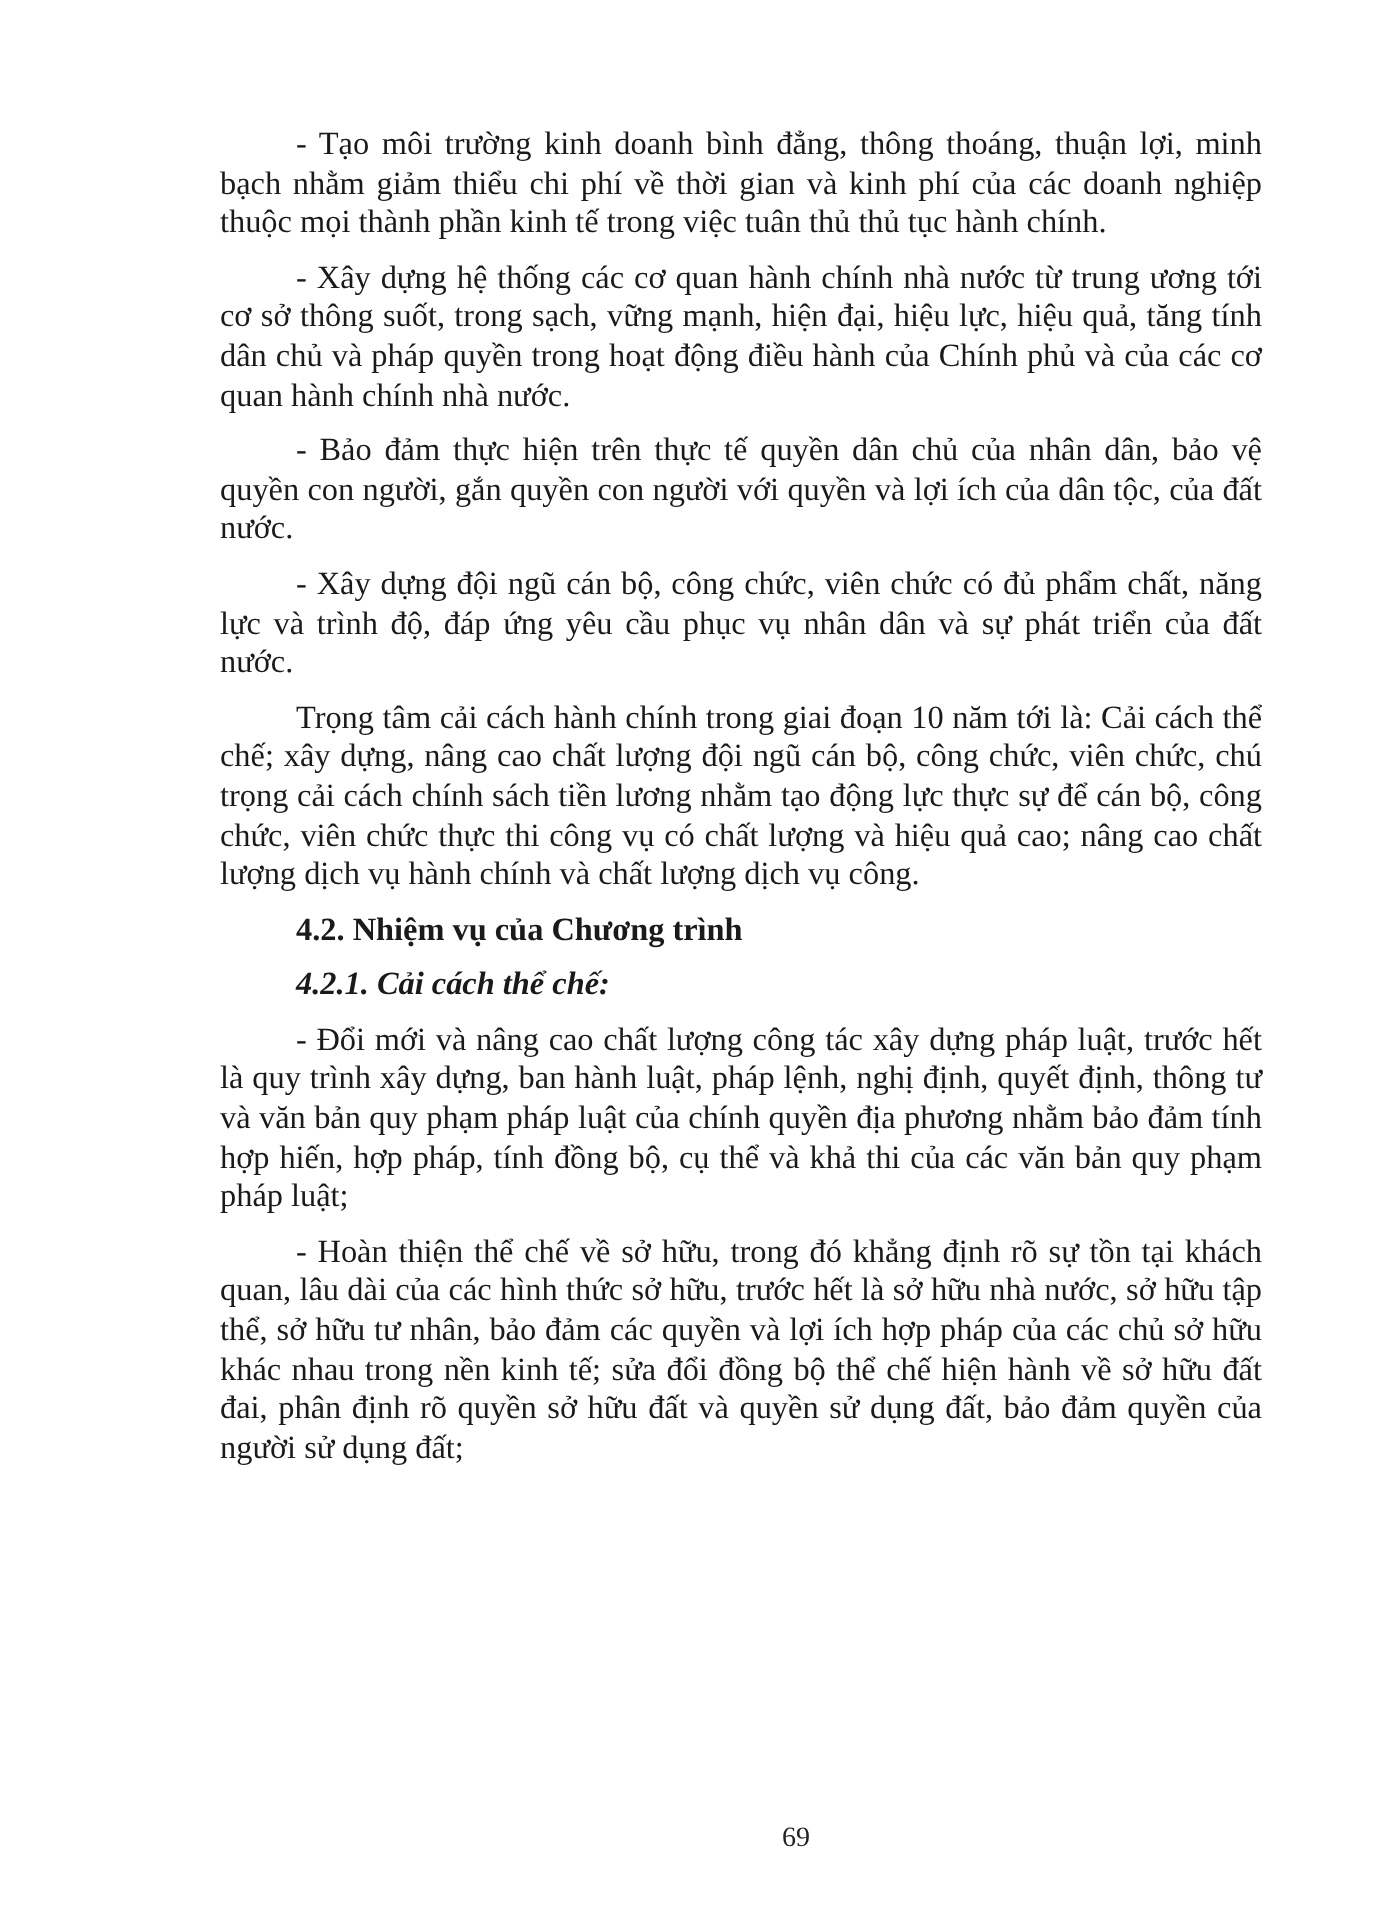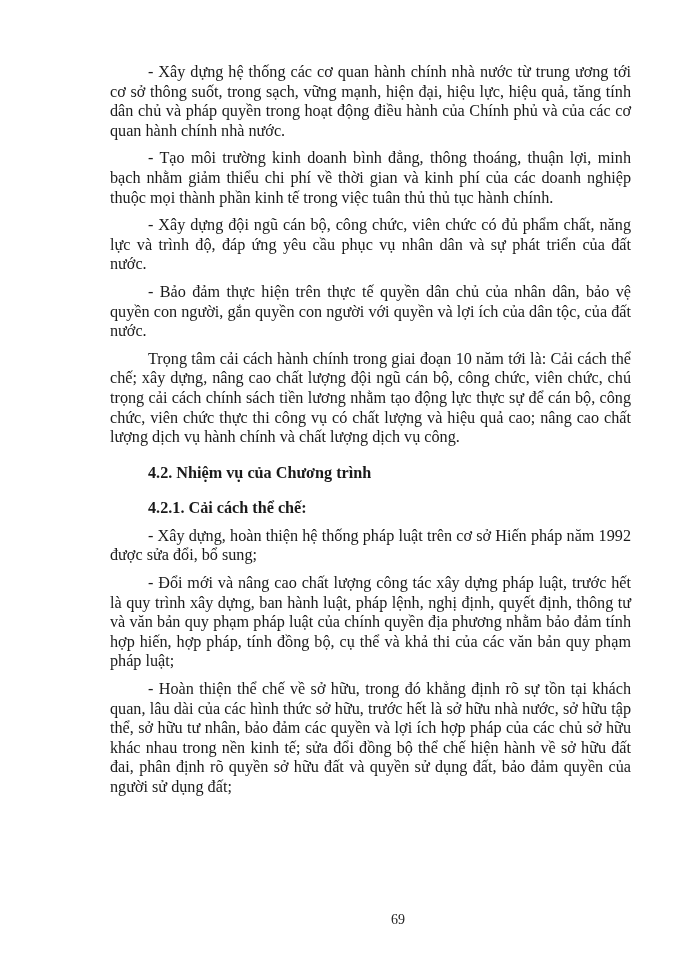--- a/index.html
+++ b/index.html
@@ -25,49 +25,49 @@
       margin: 0 0 8px 0;
       font-size: 16.2px;
       line-height: 19.6px;
       text-align: justify;
       text-indent: 38px;
     }
     .para.last-line-justify {
       text-align-last: justify;
     }
     .heading {
-      margin: 16px 0 8px 0;
+      margin: 0 0 8px 0;
       font-size: 16.2px;
       line-height: 19.6px;
       text-indent: 38px;
       font-weight: bold;
     }
     .heading.italic {
+      font-style: italic;
     }
     .page-number {
       position: absolute;
       left: 0;
       width: 700px;
       top: 912px;
       text-align: center;
       font-size: 14px;
       font-family: "Liberation Serif", serif;
       color: #222;
       padding-left: 48px;
     }
   </style>
 </head>
 <body>
 
 <div class="page">
+  <p class="para">- Tạo môi trường kinh doanh bình đẳng, thông thoáng, thuận lợi, minh bạch nhằm giảm thiểu chi phí về thời gian và kinh phí của các doanh nghiệp thuộc mọi thành phần kinh tế trong việc tuân thủ thủ tục hành chính.</p>
   <p class="para">- Xây dựng hệ thống các cơ quan hành chính nhà nước từ trung ương tới cơ sở thông suốt, trong sạch, vững mạnh, hiện đại, hiệu lực, hiệu quả, tăng tính dân chủ và pháp quyền trong hoạt động điều hành của Chính phủ và của các cơ quan hành chính nhà nước.</p>
-  <p class="para">- Tạo môi trường kinh doanh bình đẳng, thông thoáng, thuận lợi, minh bạch nhằm giảm thiểu chi phí về thời gian và kinh phí của các doanh nghiệp thuộc mọi thành phần kinh tế trong việc tuân thủ thủ tục hành chính.</p>
+  <p class="para">- Bảo đảm thực hiện trên thực tế quyền dân chủ của nhân dân, bảo vệ quyền con người, gắn quyền con người với quyền và lợi ích của dân tộc, của đất nước.</p>
   <p class="para">- Xây dựng đội ngũ cán bộ, công chức, viên chức có đủ phẩm chất, năng lực và trình độ, đáp ứng yêu cầu phục vụ nhân dân và sự phát triển của đất nước.</p>
-  <p class="para">- Bảo đảm thực hiện trên thực tế quyền dân chủ của nhân dân, bảo vệ quyền con người, gắn quyền con người với quyền và lợi ích của dân tộc, của đất nước.</p>
   <p class="para">Trọng tâm cải cách hành chính trong giai đoạn 10 năm tới là: Cải cách thể chế; xây dựng, nâng cao chất lượng đội ngũ cán bộ, công chức, viên chức, chú trọng cải cách chính sách tiền lương nhằm tạo động lực thực sự để cán bộ, công chức, viên chức thực thi công vụ có chất lượng và hiệu quả cao; nâng cao chất lượng dịch vụ hành chính và chất lượng dịch vụ công.</p>
   <p class="heading">4.2. Nhiệm vụ của Chương trình</p>
   <p class="heading italic">4.2.1. Cải cách thể chế:</p>
-  <p class="para">- Xây dựng, hoàn thiện hệ thống pháp luật trên cơ sở Hiến pháp năm 1992 được sửa đổi, bổ sung;</p>
   <p class="para">- Đổi mới và nâng cao chất lượng công tác xây dựng pháp luật, trước hết là quy trình xây dựng, ban hành luật, pháp lệnh, nghị định, quyết định, thông tư và văn bản quy phạm pháp luật của chính quyền địa phương nhằm bảo đảm tính hợp hiến, hợp pháp, tính đồng bộ, cụ thể và khả thi của các văn bản quy phạm pháp luật;</p>
   <p class="para">- Hoàn thiện thể chế về sở hữu, trong đó khẳng định rõ sự tồn tại khách quan, lâu dài của các hình thức sở hữu, trước hết là sở hữu nhà nước, sở hữu tập thể, sở hữu tư nhân, bảo đảm các quyền và lợi ích hợp pháp của các chủ sở hữu khác nhau trong nền kinh tế; sửa đổi đồng bộ thể chế hiện hành về sở hữu đất đai, phân định rõ quyền sở hữu đất và quyền sử dụng đất, bảo đảm quyền của người sử dụng đất;</p>
 </div>
 
 <div class="page-number">69</div>
 
 </body></html>

